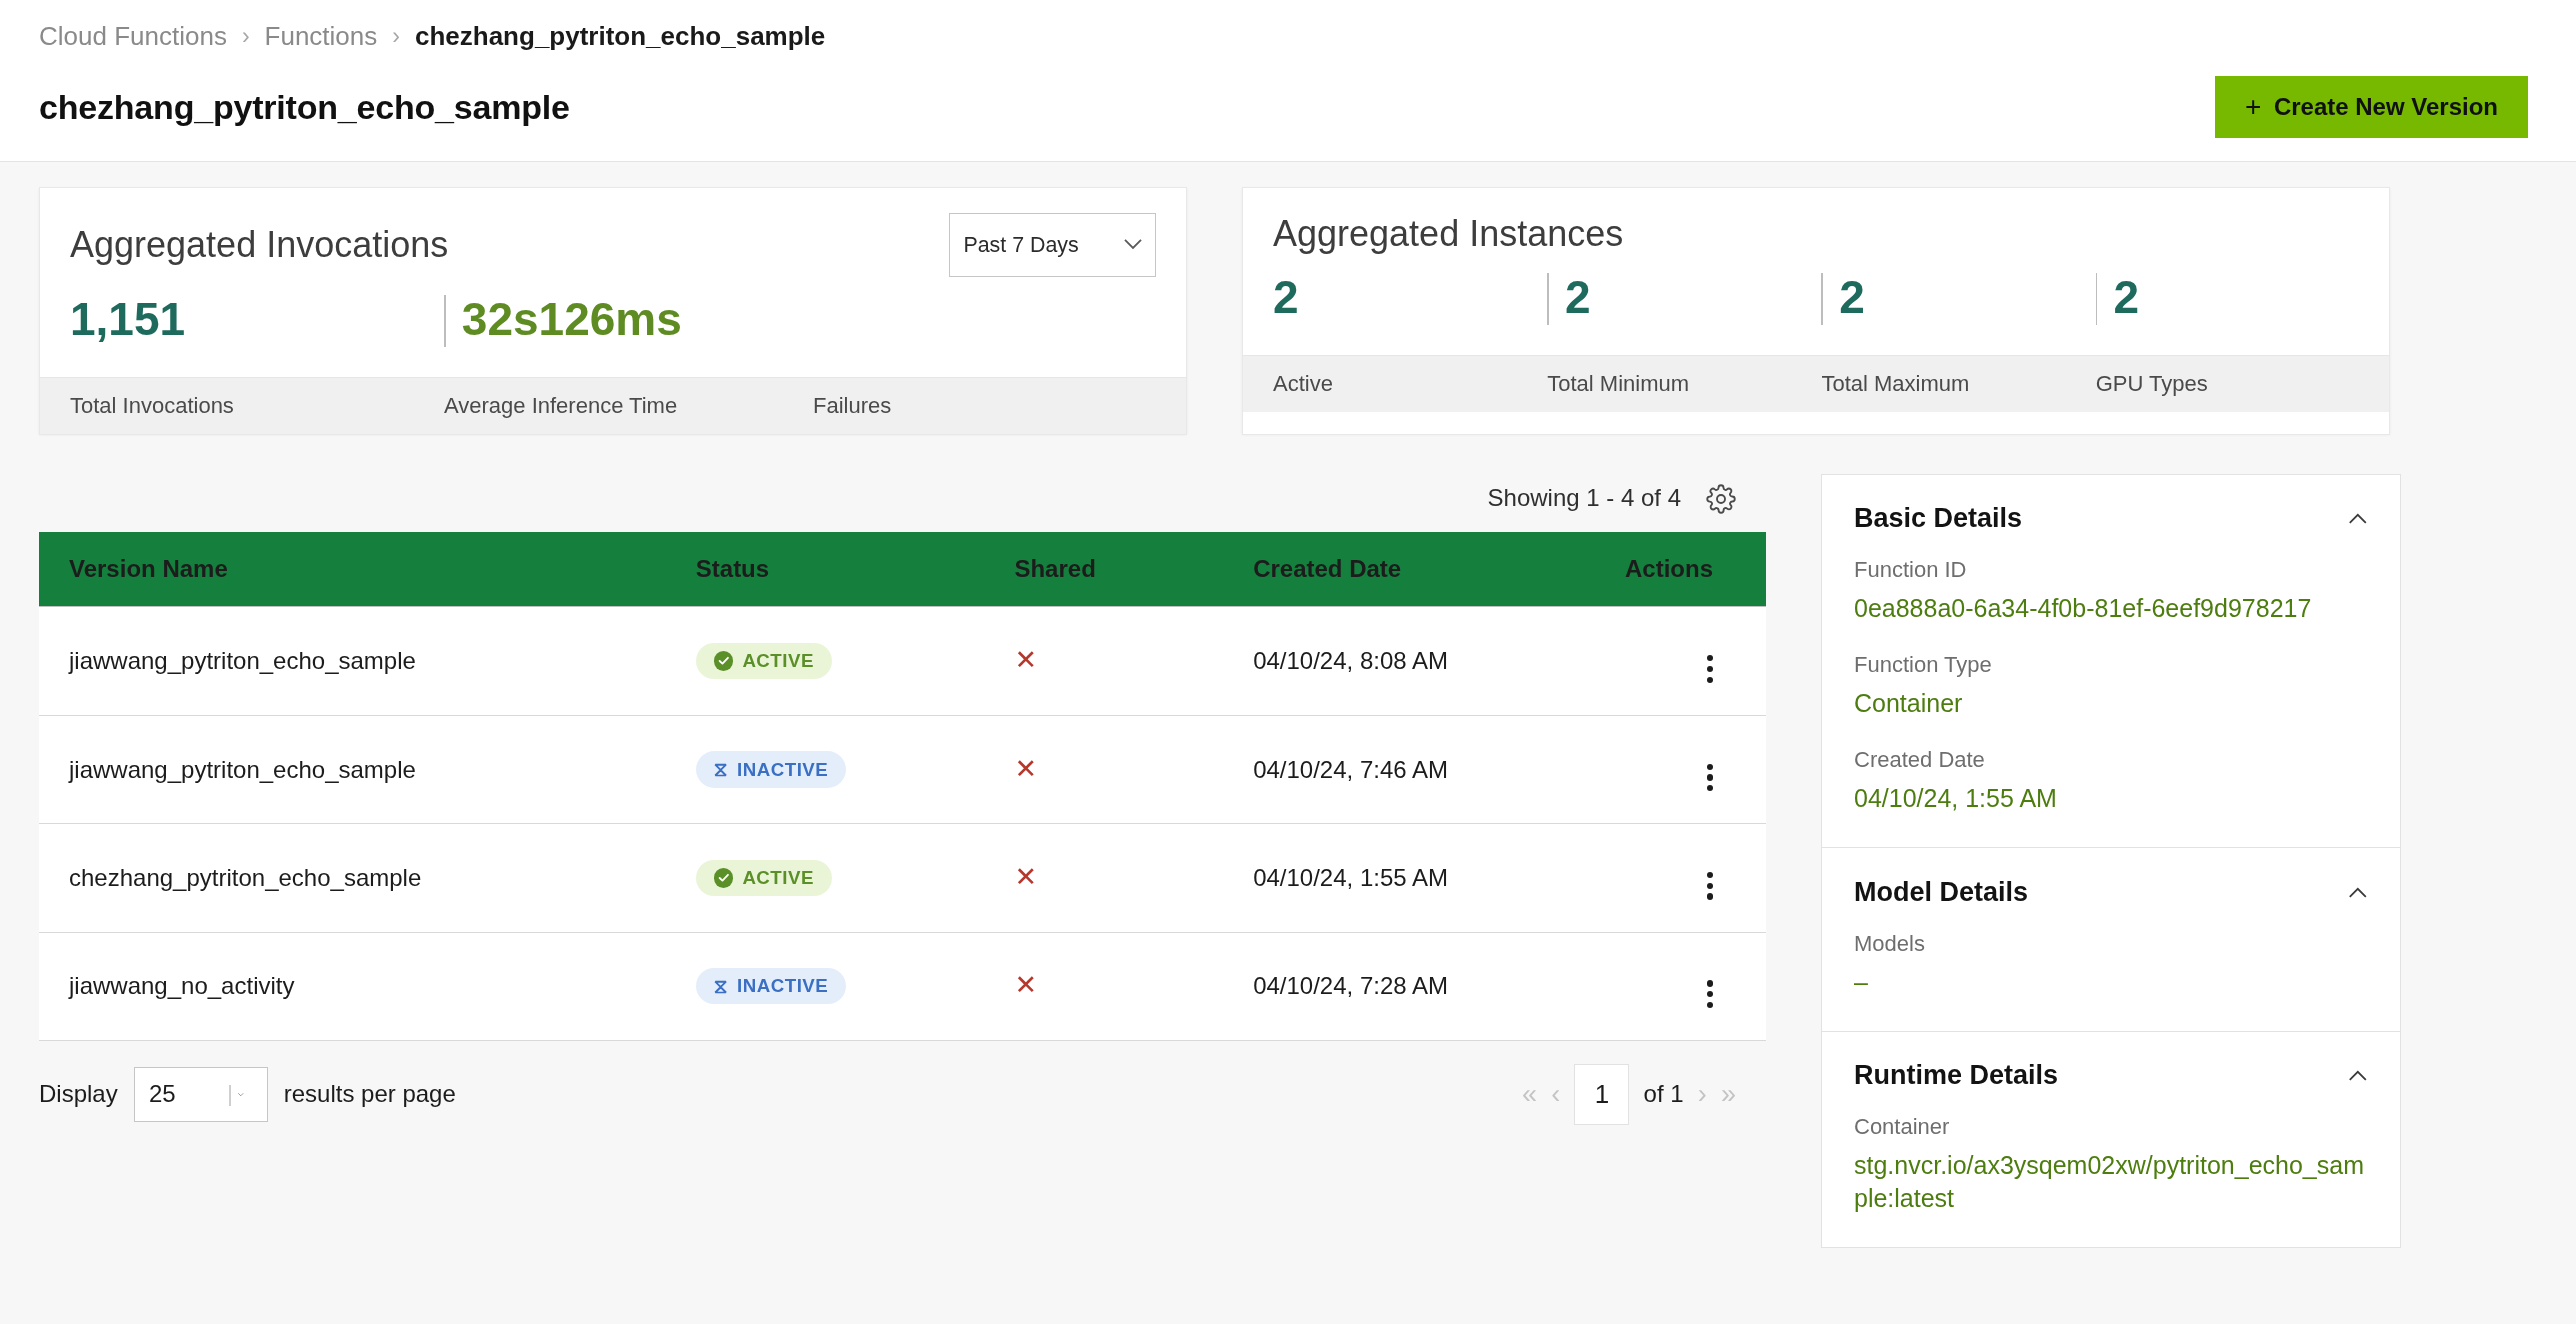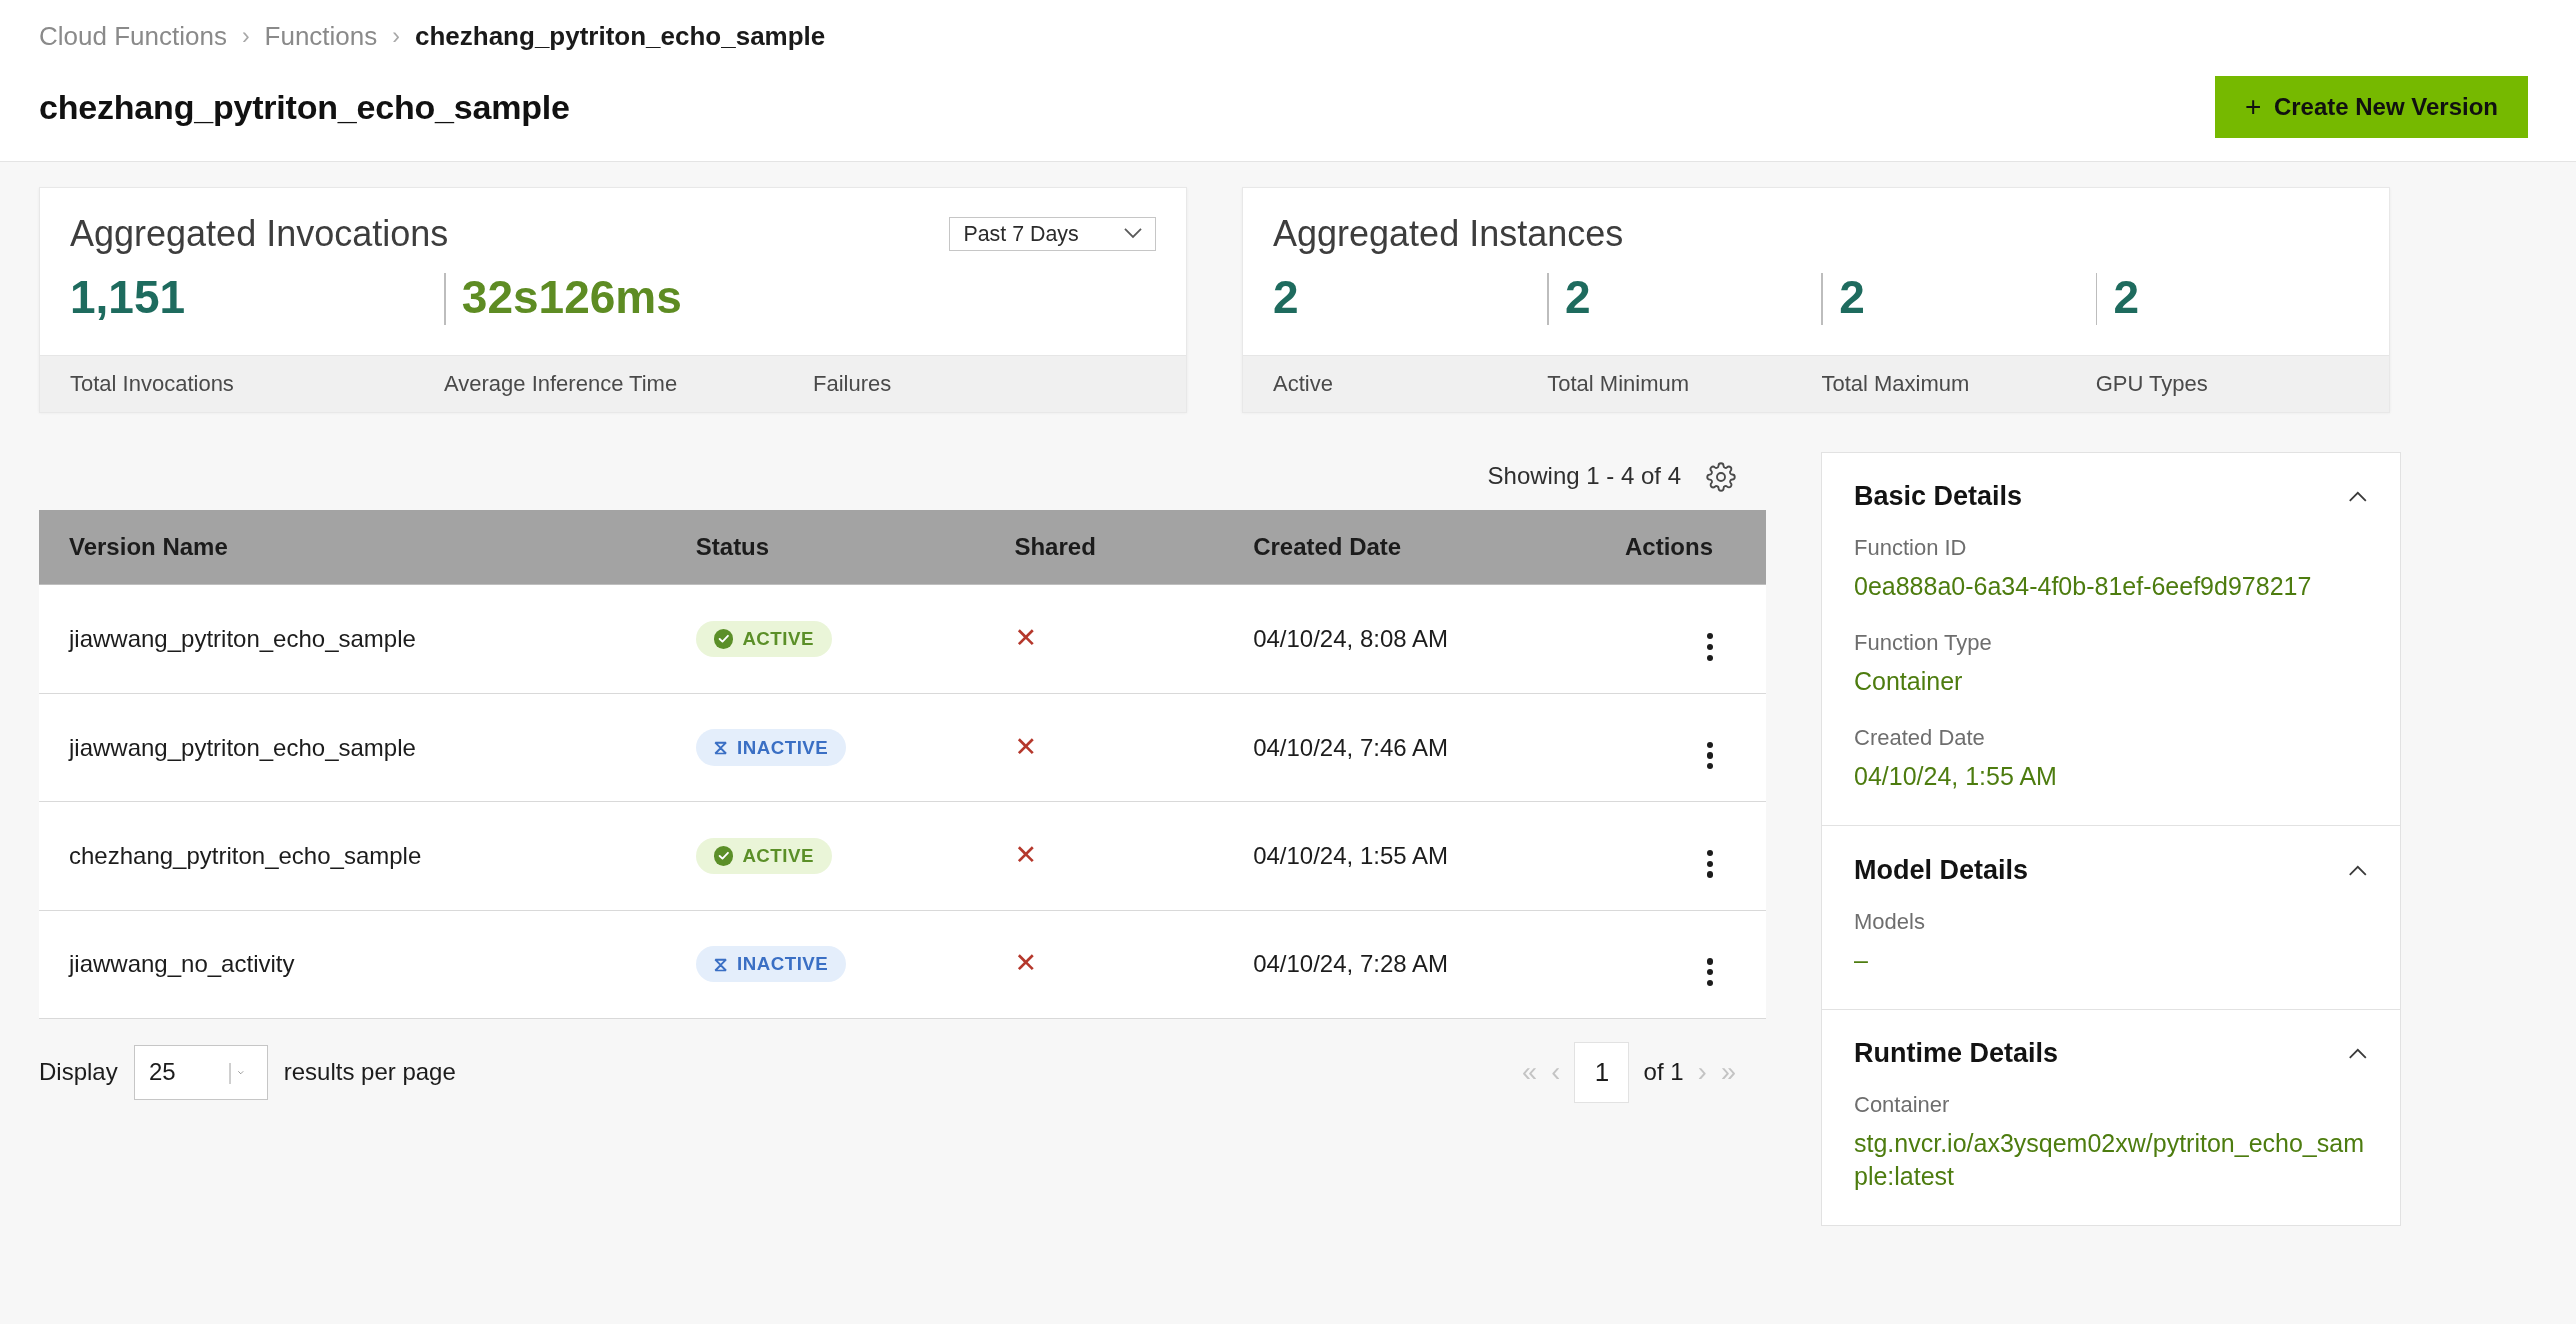--- a/index.html
+++ b/index.html
@@ -57,21 +57,21 @@
 
   .stat-head {
     display: flex; align-items: center; justify-content: space-between;
     padding: 25px 30px 5.3px 30px;
   }
   .stat-head h2 { font-size: 36px; font-weight: normal; color: #3d3d3d; }
 
   .select-box {
     border: 1.8px solid #c6c6c6; background: #fff;
     display: flex; align-items: center; justify-content: space-between;
-    width: 207px; height: 34px; padding: 0 13.4px;
+    width: 207px; height: 64px; padding: 0 13.4px;
     font-size: 21.4px; color: #2b2b2b; cursor: pointer;
   }
   .select-box .chev { font-size: 18.7px; color: #5a5a5a; }
 
   .stat-values { display: flex; padding: 12.5px 30px 30px 30px; }
   .stat-val {
     font-size: 46px; font-weight: bold; line-height: 1.05;
     padding-left: 0;
   }
   .stat-cell { display: flex; align-items: flex-start; }
@@ -106,21 +106,21 @@
     display: flex; align-items: flex-start; justify-content: flex-end;
     gap: 25px; padding: 10.7px 30px 18px 0;
   }
   .showing-text { font-size: 24px; color: #2f2f2f; }
   .gear-btn { cursor: pointer; display: flex; align-items: center; }
 
   .data-table { background: #ffffff; width: 100%; border-collapse: collapse; }
   .data-table thead th {
     text-align: left; font-size: 24px; font-weight: bold; color: #1c1c1c;
     padding: 23px 0 23px 0; border-bottom: 1.8px solid #bfbfbf;
-    background: #a3a3a3;
+    background: #15803d;
   }
   .data-table tbody td {
     font-size: 24px; color: #1c1c1c; padding: 32px 0;
     border-bottom: 1.8px solid #d9d9d9; background: #ffffff;
   }
   .col-name { padding-left: 30px !important; width: 659px; }
   .col-status { width: 320px; }
   .col-shared { width: 240px; }
   .col-created { width: 374px; }
   .col-actions { text-align: right; padding-right: 53px !important; }

